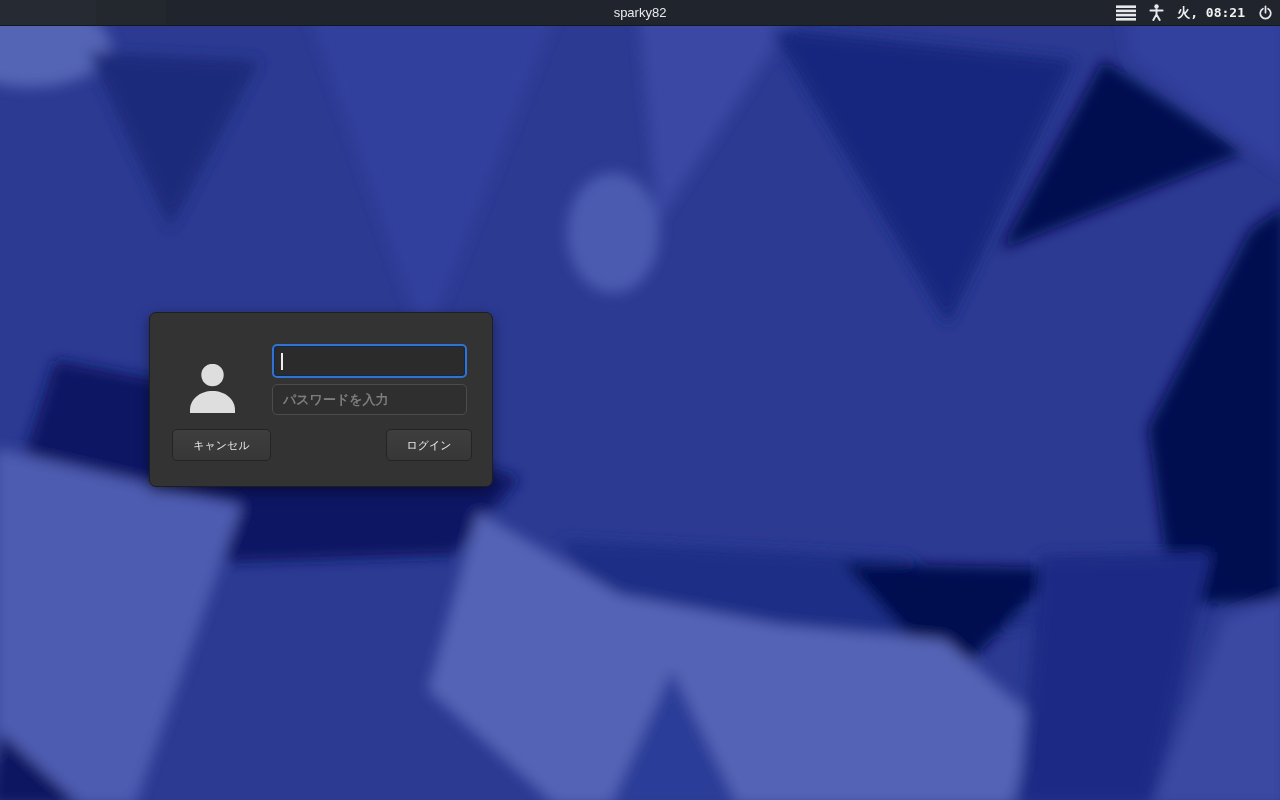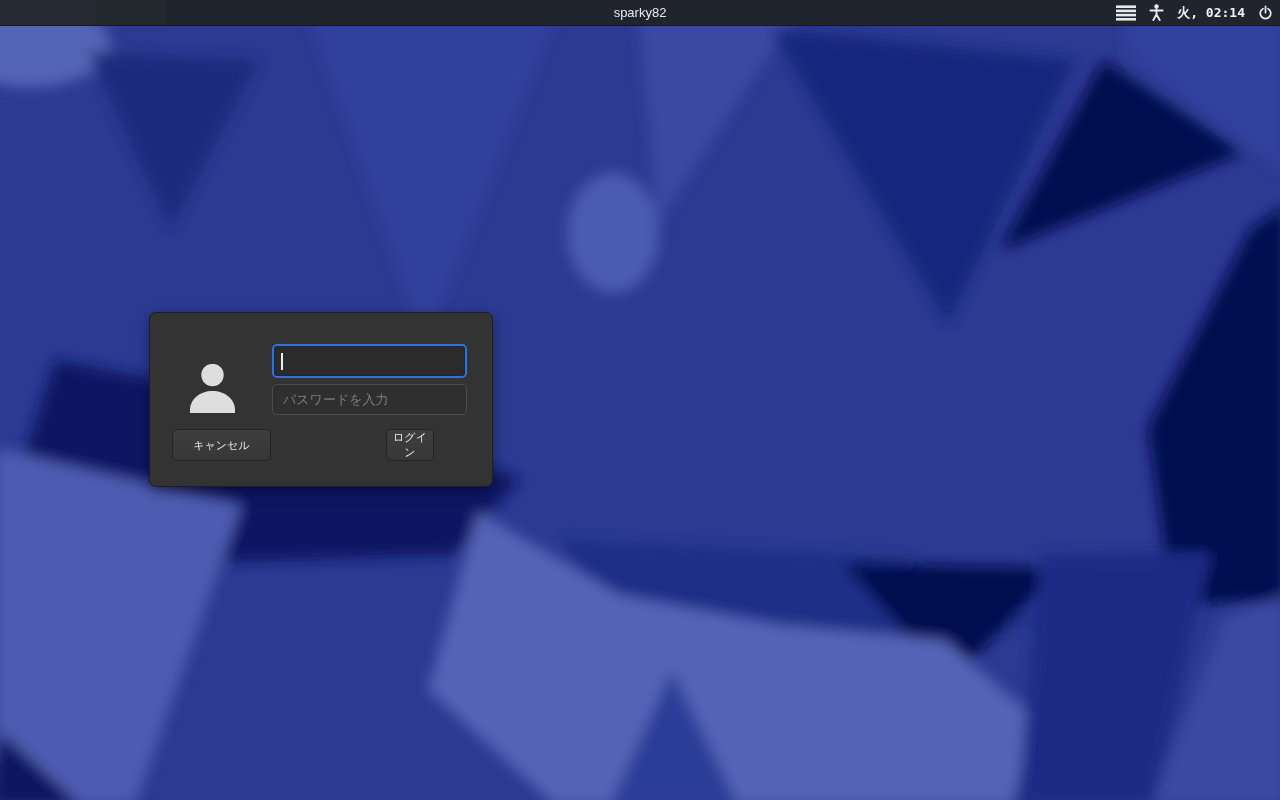--- a/index.html
+++ b/index.html
@@ -48,33 +48,33 @@
   }
   .entry-user{
     left:122px;top:31px;width:195px;height:34px;
     background:#2b2b2b;border:2px solid #3173ce;
     box-shadow:0 0 0 1px #11284e inset;
   }
   .caret{position:absolute;left:7px;top:7px;width:2px;height:17px;background:#ededed;}
   .entry-pass{
     left:122px;top:71px;width:195px;height:31px;
     background:#2f2f2f;border:1px solid #4c4c4c;
-    padding:8px 10px;outline:none;
+    padding:8px 10px;outline:none;font-weight:bold;
   }
   .entry-pass::placeholder{color:#7d7d7d;opacity:1;}
   .btn{
     position:absolute;top:116px;height:32px;box-sizing:border-box;
     background:linear-gradient(#3e3e3e,#373737);
     border:1px solid #242424;border-radius:5px;
     color:#e9e9e9;font-size:11px;
     font-family:"Liberation Sans","DejaVu Sans",sans-serif;
     display:flex;align-items:center;justify-content:center;cursor:default;
   }
   .btn-cancel{left:22px;width:99px;}
-  .btn-login{left:236px;width:48px;font-family:Liberation Mono, monospace;}
+  .btn-login{left:236px;width:86px;font-family:Liberation Mono, monospace;}
 </style>
 </head>
 <body>
 
 <svg class="wallpaper" viewBox="0 0 1280 800" preserveAspectRatio="none">
   <defs>
     <filter id="soft" x="-5%" y="-5%" width="110%" height="110%">
       <feGaussianBlur stdDeviation="7"></feGaussianBlur>
     </filter>
   </defs>
@@ -113,21 +113,21 @@
         <rect x="0" y="8.8" width="20" height="2.6" fill="#e7e9ec"></rect>
         <rect x="0" y="13" width="20" height="2.6" fill="#e7e9ec"></rect>
       </svg>
     </span>
     <span class="tb-icon">
       <svg width="15" height="17" viewBox="0 0 16 18">
         <circle cx="8" cy="2.6" r="2.4" fill="#e7e9ec"></circle>
         <path d="M1.5 6.9 L14.5 6.9 M8 5.4 V11 M8 11 L4.6 17 M8 11 L11.4 17" stroke="#e7e9ec" stroke-width="2.1" stroke-linecap="round" fill="none"></path>
       </svg>
     </span>
-    <span class="clock">火, 02:14</span>
+    <span class="clock">火, 08:21</span>
     <span class="tb-icon">
       <svg width="15" height="16" viewBox="0 0 16 16">
         <path d="M5.3 3.4 A5.6 5.6 0 1 0 10.7 3.4" fill="none" stroke="#e7e9ec" stroke-width="1.8" stroke-linecap="round"></path>
         <line x1="8" y1="1" x2="8" y2="7.6" stroke="#e7e9ec" stroke-width="1.8" stroke-linecap="round"></line>
       </svg>
     </span>
   </div>
 </div>
 
 <div class="dialog">

